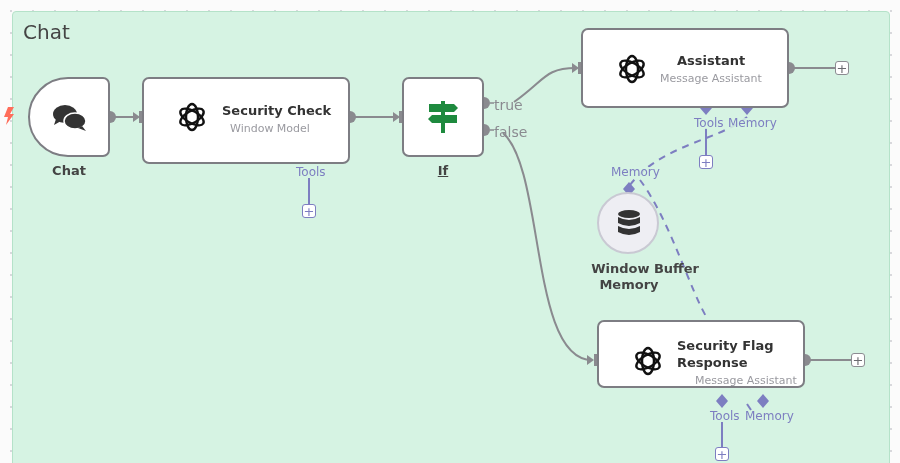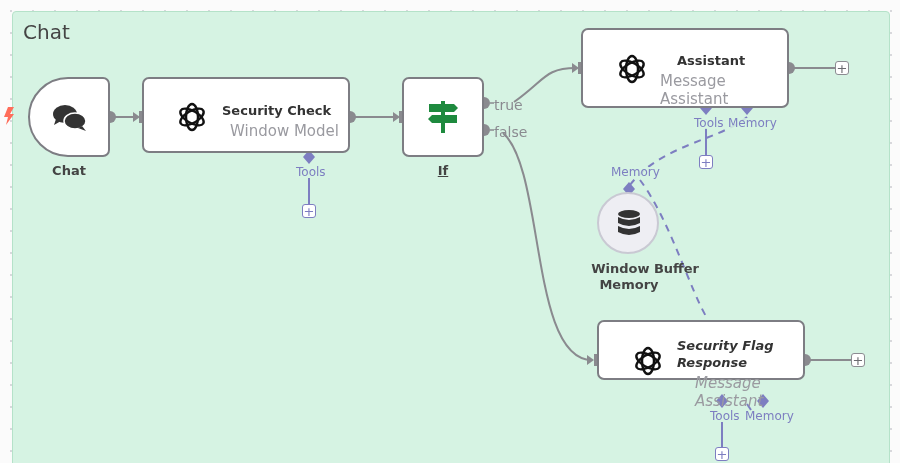--- a/index.html
+++ b/index.html
@@ -17,21 +17,21 @@
   .group-title {
     position:absolute; left:23px; top:20px; font-size:20px; color:#444;
     font-family:"DejaVu Sans", sans-serif;
   }
   svg.wires { position:absolute; left:0; top:0; width:900px; height:463px; }
   .node {
     position:absolute; background:#fff; border:2px solid #7d7d83; border-radius:7px;
     box-sizing:border-box;
   }
   .node .title { position:absolute; font-size:13px; color:#333; font-weight:600; font-family:"DejaVu Sans", sans-serif; }
-  .node .sub { position:absolute; font-size:15px; color:#9a9aa0; font-family:"DejaVu Sans", sans-serif; }
+  .node .sub { position:absolute; font-size:11px; color:#9a9aa0; font-family:"DejaVu Sans", sans-serif; }
   .node-label { position:absolute; font-size:13px; color:#444; font-weight:600; text-align:center; font-family:"DejaVu Sans", sans-serif; }
   .port-label { position:absolute; font-size:12px; color:#7d7ec1; font-family:"DejaVu Sans", sans-serif; background:rgba(214,243,227,0.85); line-height:11px; }
   .branch-label { position:absolute; font-size:14px; color:#8a8a90; font-family:"DejaVu Sans", sans-serif; }
   .plus-btn {
     position:absolute; width:14px; height:14px; border:1.5px solid #8c8c92; border-radius:3px;
     background:#fff; box-sizing:border-box; display:flex; align-items:center; justify-content:center;
     font-size:13px; line-height:13px; color:#6b6b70; cursor:pointer; font-family:"DejaVu Sans", sans-serif;
   }
   .plus-btn.sub { border-color:#7d7ec1; color:#7d7ec1; }
   .icon { position:absolute; }
@@ -96,21 +96,21 @@
 <div class="node" style="left:28px;top:77px;width:82px;height:80px;border-radius:40px 7px 7px 40px;">
   <svg class="icon" style="left:22px;top:25px" width="36" height="28" viewBox="0 0 36 28">
     <ellipse cx="13" cy="10" rx="12" ry="9" fill="#333"></ellipse>
     <path d="M4 15 L2 21 L9 17 Z" fill="#333"></path>
     <ellipse cx="23" cy="17" rx="11" ry="8" fill="#333" stroke="#fff" stroke-width="1.5"></ellipse>
     <path d="M30 22 L34 27 L26 24 Z" fill="#333"></path>
   </svg>
 </div>
 <div class="node-label" style="left:28px;top:163px;width:82px;">Chat</div>
 
-<div class="node" style="left:142px;top:77px;width:208px;height:76px;text-decoration:underline;">
+<div class="node" style="left:142px;top:77px;width:208px;height:87px;text-decoration:underline;">
   <svg class="icon" style="left:31px;top:21px" width="34" height="34" viewBox="0 0 34 34">
     <g fill="none" stroke="#111" stroke-width="2.4">
       <ellipse cx="17" cy="17" rx="6" ry="13"></ellipse>
       <ellipse cx="17" cy="17" rx="6" ry="13" transform="rotate(60 17 17)"></ellipse>
       <ellipse cx="17" cy="17" rx="6" ry="13" transform="rotate(120 17 17)"></ellipse>
     </g>
   </svg>
   <div class="title" style="left:78px;top:24px">Security Check</div>
   <div class="sub" style="left:86px;top:43px">Window Model</div>
 </div>
@@ -148,21 +148,21 @@
   <svg class="icon" style="left:18px;top:16px" width="24" height="26" viewBox="0 0 24 26">
     <ellipse cx="12" cy="4" rx="11" ry="4" fill="#333"></ellipse>
     <path d="M1 7 Q12 13 23 7 L23 13 Q12 19 1 13 Z" fill="#333"></path>
     <path d="M1 16 Q12 22 23 16 L23 22 Q12 28 1 22 Z" fill="#333"></path>
   </svg>
 </div>
 <div class="port-label" style="left:611px;top:167px">Memory</div>
 <div class="node-label" style="left:570px;top:261px;width:118px;margin-left:16px;">Window Buffer</div>
 <div class="node-label" style="left:570px;top:277px;width:118px;">Memory</div>
 
-<div class="node" style="left:597px;top:320px;width:208px;height:60px;font-style:italic;">
+<div class="node" style="left:597px;top:320px;width:208px;height:68px;">
   <svg class="icon" style="left:32px;top:22px" width="34" height="34" viewBox="0 0 34 34">
     <g fill="none" stroke="#111" stroke-width="2.4">
       <ellipse cx="17" cy="17" rx="6" ry="13"></ellipse>
       <ellipse cx="17" cy="17" rx="6" ry="13" transform="rotate(60 17 17)"></ellipse>
       <ellipse cx="17" cy="17" rx="6" ry="13" transform="rotate(120 17 17)"></ellipse>
     </g>
   </svg>
   <div class="title" style="left:78px;top:16px">Security Flag</div>
   <div class="title" style="left:78px;top:33px">Response</div>
   <div class="sub" style="left:96px;top:52px">Message Assistant</div>

